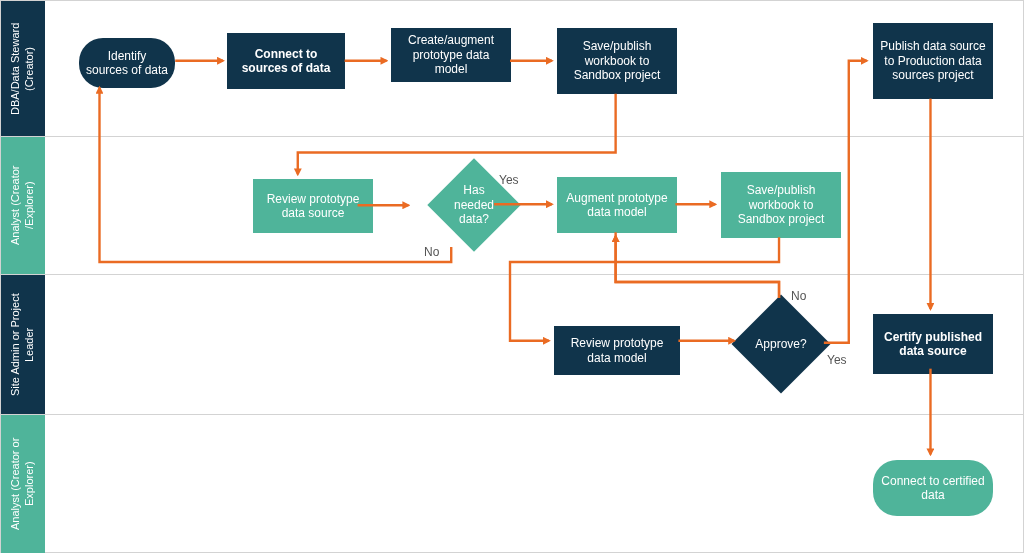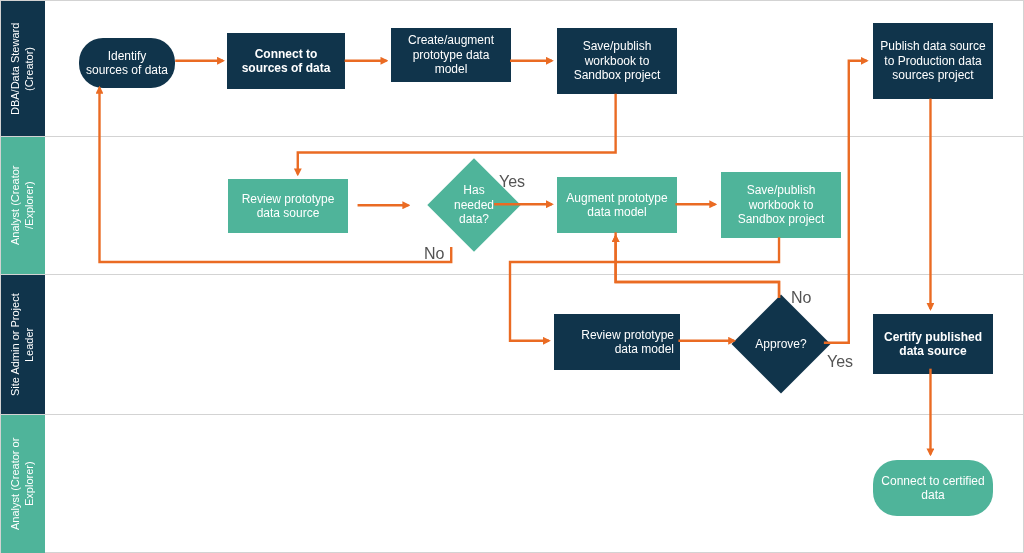--- a/index.html
+++ b/index.html
@@ -63,21 +63,21 @@
   }
   .diamond.navy .shape{background:var(--navy);}
   .diamond.teal .shape{background:var(--teal);}
   .diamond .label{
     position:absolute;inset:0;
     display:flex;align-items:center;justify-content:center;
     text-align:center;color:#fff;font-size:12px;line-height:1.2;padding:0 6px;
   }
 
   
-  .anno{position:absolute;font-size:16px;color:var(--text-dark);}
+  .anno{position:absolute;font-size:12px;color:var(--text-dark);}
 
   
   svg.arrows{position:absolute;inset:0;width:100%;height:100%;pointer-events:none;}
 </style>
 </head>
 <body>
 
 <div class="stage">
 
   <div class="lane-label ll1">
@@ -109,37 +109,37 @@
     <div class="box navy" style="left:390px;top:27px;width:120px;height:54px;">
         <span>Create/augment prototype data model</span>
       </div>
     <div class="box navy" style="left:556px;top:27px;width:120px;height:66px;">
         <span>Save/publish workbook to Sandbox project</span>
       </div>
     <div class="box navy" style="left:872px;top:22px;width:120px;height:76px;">
         <span>Publish data source  to Production data sources project</span>
       </div>
 
-    <div class="box teal" style="left:227px;top:178px;width:120px;height:54px;">
+    <div class="box teal" style="left:252px;top:178px;width:120px;height:54px;">
         <span>Review prototype data source</span>
       </div>
 
     <div class="diamond teal" style="left:440px;top:171px;width:66px;height:66px;">
       <div class="shape"></div>
       <div class="label">Has needed data?</div>
     </div>
 
     <div class="box teal" style="left:556px;top:176px;width:120px;height:56px;">
         <span>Augment prototype data model</span>
       </div>
     <div class="box teal" style="left:720px;top:171px;width:120px;height:66px;">
         <span>Save/publish workbook to Sandbox project</span>
       </div>
 
-    <div class="box navy" style="left:553px;top:313px;width:126px;height:56px;text-align:right;">
+    <div class="box navy" style="left:553px;top:325px;width:126px;height:49px;">
         <span>Review prototype data model</span>
       </div>
 
     <div class="diamond navy" style="left:745px;top:308px;width:70px;height:70px;">
       <div class="shape"></div>
       <div class="label">Approve?</div>
     </div>
 
     <div class="box navy" style="left:872px;top:313px;width:120px;height:60px;font-weight:bold;">
         <span>Certify published data source</span>

